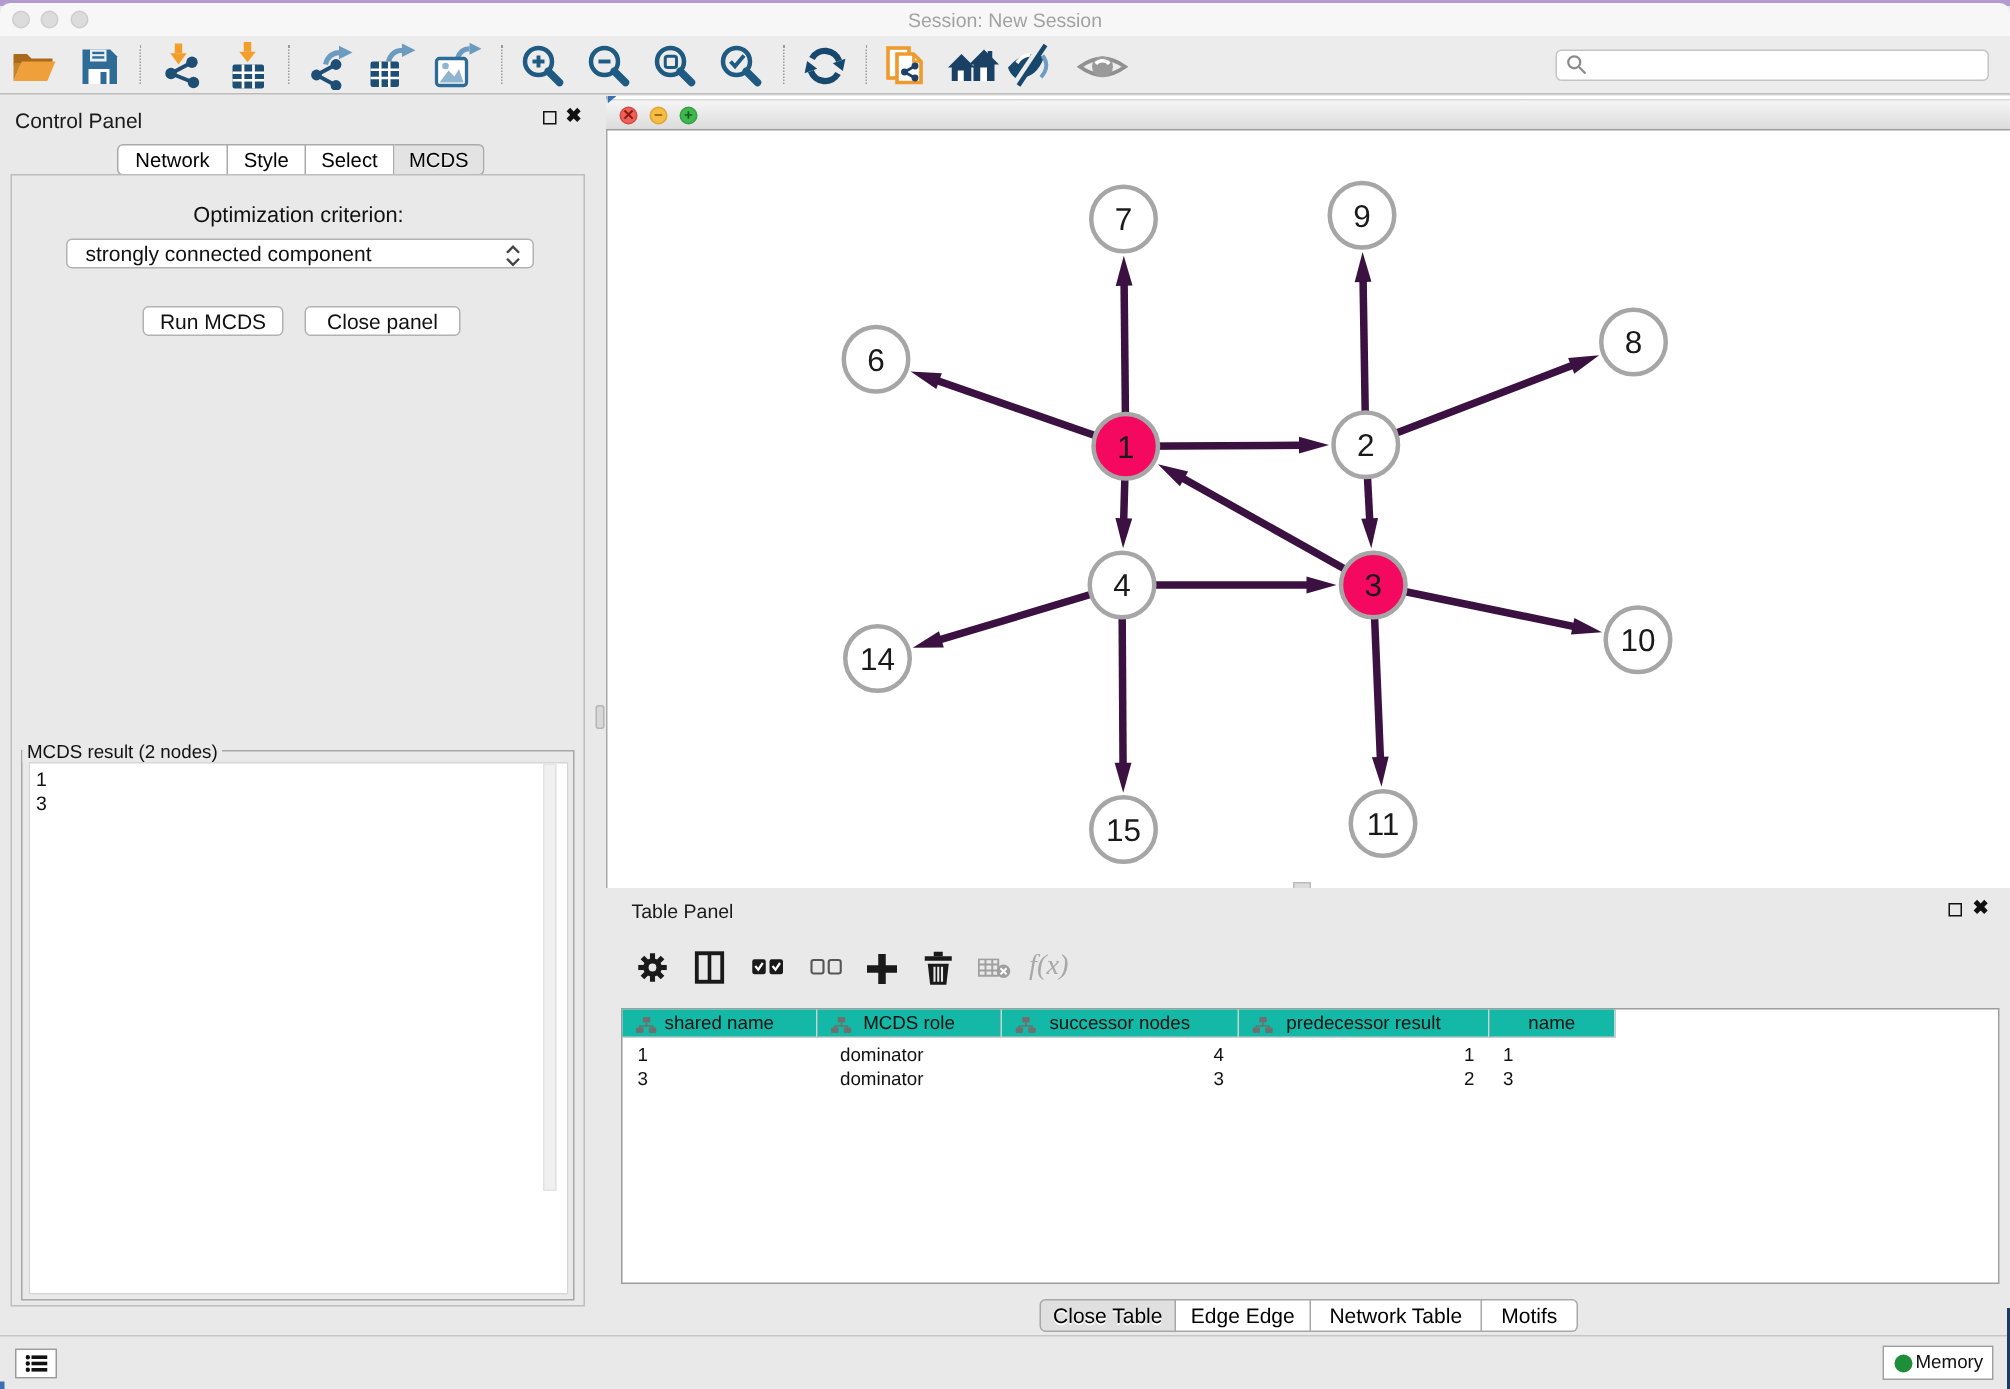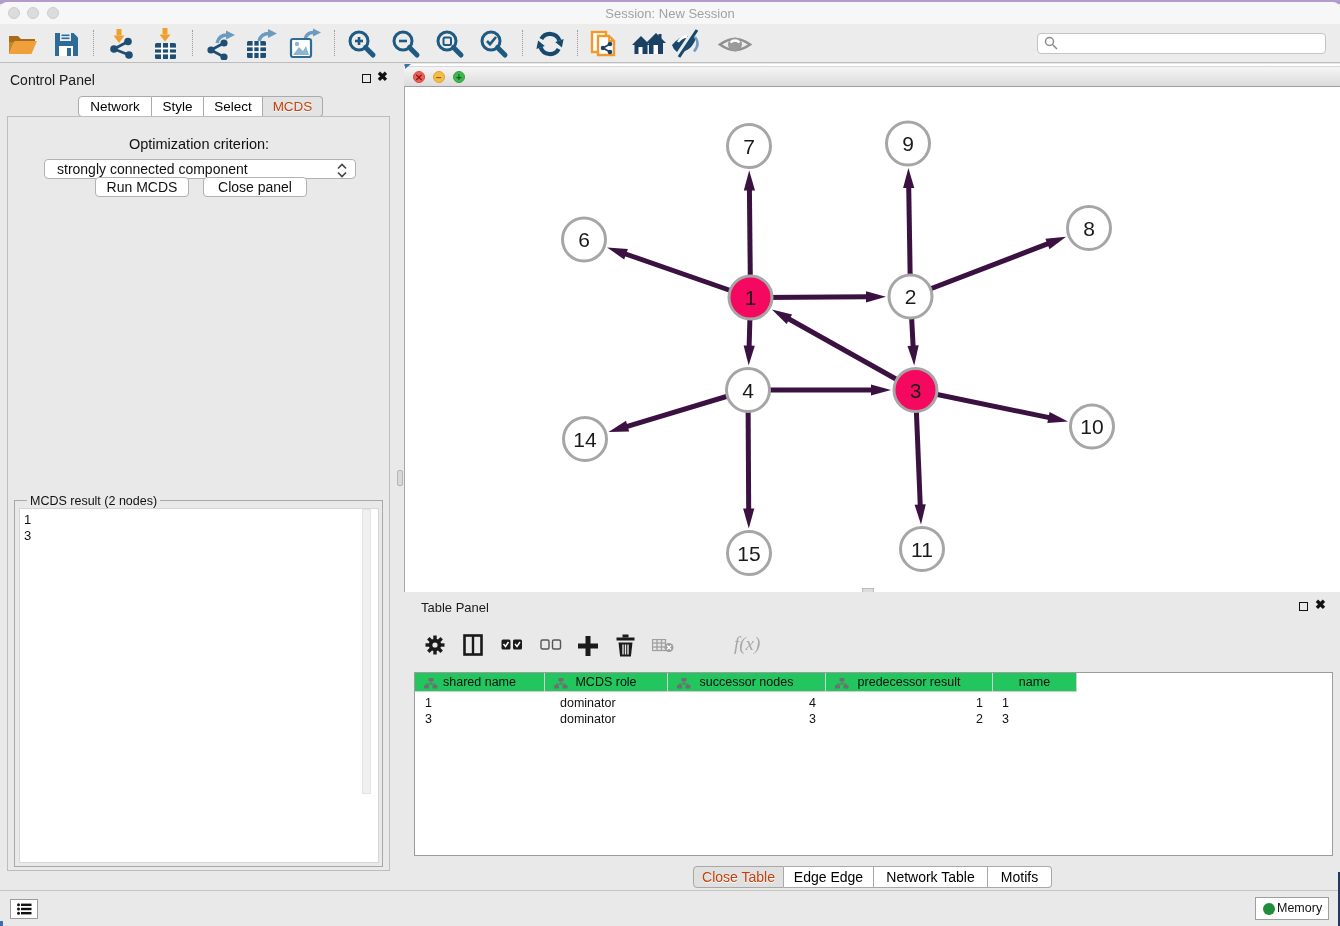--- a/index.html
+++ b/index.html
@@ -14,42 +14,42 @@
 .sep { top:30px; width:1px; height:26px; border-left:1px dotted #9a9a9a; }
 #search { left:1037px; top:33px; width:289px; height:21px; background:#fff; border:1px solid #c4c4c4; border-radius:4px; }
 
 #cp-title { left:10px; top:72px; font-size:14px; color:#1a1a1a; }
 .winbtn-sq { width:9px; height:9px; border:1.5px solid #111; }
 .winbtn-x { font-size:13px; font-weight:bold; color:#111; }
 .tab { top:96px; height:21px; background:#fff; border:1px solid #aaa; font-size:13.5px; color:#000; text-align:center; line-height:20px; }
 #cp-box { left:7px; top:116px; width:383px; height:755px; border:1px solid #bdbdbd; background:#e9e9e9; }
 #opt-label { left:0px; top:136px; width:398px; text-align:center; font-size:14.5px; color:#111; }
 #dropdown { left:44px; top:159px; width:312px; height:20px; background:#fff; border:1px solid #b2b2b2; border-radius:4px; font-size:14px; color:#111; line-height:19px; padding-left:12px; }
-.btn { top:177px; height:20px; background:#fff; border:1px solid #b2b2b2; border-radius:4px; font-size:14px; color:#111; text-align:center; line-height:19px; }
+.btn { top:204px; height:20px; background:#fff; border:1px solid #b2b2b2; border-radius:4px; font-size:14px; color:#111; text-align:center; line-height:19px; }
 #fieldset { left:14px; top:500px; width:369px; height:367px; border:1px solid #a8a8a8; }
-#fs-legend { left:27px; top:494px; background:#e9e9e9; padding:0 3px; font-size:12.5px; color:#111; }
+#fs-legend { left:15px; top:494px; background:#e9e9e9; padding:0 3px; font-size:12.5px; color:#111; }
 #fs-white { left:19px; top:508px; width:360px; height:355px; background:#fff; border:1px solid #d6d6d6; font-size:13px; color:#111; line-height:16px; padding:3px 0 0 4px; }
 #fs-scroll { left:362px; top:509px; width:9px; height:285px; background:#f0f0f0; border:1px solid #e3e3e3; }
 
 #net-border { left:404px; top:64px; width:936px; height:528px; background:#fff; border-left:1px solid #a9a9a9; }
 #net-title { left:404px; top:66px; width:936px; height:21px; background:linear-gradient(#f5f5f5,#dcdcdc); border-bottom:1px solid #9f9f9f; border-top:1px solid #d8d8d8; }
 .mac { width:12px; height:12px; border-radius:50%; top:4px; text-align:center; line-height:12px; font-size:10px; font-weight:bold; }
 #net-name { width:100%; text-align:center; top:4px; font-size:13px; color:#111; }
 
 #tp { left:405px; top:592px; width:935px; height:299px; background:#e9e9e9; }
 #tp-title { left:421px; top:600px; font-size:13px; color:#1a1a1a; }
 #tbl { left:414px; top:672px; width:919px; height:184px; background:#fff; border:1px solid #9d9d9d; }
-.th { top:673px; height:19px; background:#22c55e; border-right:1px solid #cfcfcf; border-bottom:1px solid #cfcfcf; font-size:12.5px; color:#111; text-align:center; line-height:19px; }
+.th { top:673px; height:19px; background:#14b8a6; border-right:1px solid #cfcfcf; border-bottom:1px solid #cfcfcf; font-size:12.5px; color:#111; text-align:center; line-height:19px; }
 .td { font-size:12.5px; color:#111; height:16px; line-height:16px; }
 .btab { top:866px; height:22px; background:#fff; border:1px solid #a8a8a8; font-size:14px; color:#000; text-align:center; line-height:21px; }
 
 #statusline { left:0; top:890px; width:1340px; height:1px; background:#c6c6c6; }
 #listbtn { left:10px; top:899px; width:28px; height:20px; background:#fff; border:1px solid #9b9b9b; }
 #membtn { left:1255px; top:897px; width:74px; height:23px; background:#fff; border:1px solid #9f9f9f; font-size:12.5px; color:#111; line-height:21px; text-align:left; padding-left:21px; }
-.emboss { color:#c2410c; text-shadow:0 1px 0 #fff;text-align:center; }
+.emboss { color:#000000; text-shadow:0 1px 0 #fff;text-align:center; }
 </style></head>
 <body>
 <div id="app">
 <div class="abs" id="purple"></div>
 <div class="abs" id="titlebar"></div>
 <div class="abs tl" style="left:8px;"></div>
 <div class="abs tl" style="left:27px;"></div>
 <div class="abs tl" style="left:47px;"></div>
 <div class="abs" id="title">Session: New Session</div>
 <div class="abs" id="toolbar"></div>
@@ -327,21 +327,21 @@
 </svg>
 <svg class="abs" style="left:652px;top:639px" width="22" height="13">
  <rect x="0.5" y="0.5" width="13" height="11" fill="none" stroke="#9f9f9f" stroke-width="1.3"></rect>
  <line x1="0.5" y1="4" x2="13.5" y2="4" stroke="#9f9f9f" stroke-width="1.3"></line>
  <line x1="0.5" y1="8" x2="13.5" y2="8" stroke="#9f9f9f" stroke-width="1.3"></line>
  <line x1="5" y1="0.5" x2="5" y2="11.5" stroke="#9f9f9f" stroke-width="1.3"></line>
  <line x1="9.5" y1="0.5" x2="9.5" y2="11.5" stroke="#9f9f9f" stroke-width="1.3"></line>
  <circle cx="17" cy="8.5" r="4.5" fill="#9f9f9f"></circle>
  <path d="M15,6.5 l4,4 M19,6.5 l-4,4" stroke="#fff" stroke-width="1.3"></path>
 </svg>
-<div class="abs" style="left:686px;top:633px;font-family:'Liberation Serif',serif;font-style:italic;font-size:19px;color:#a8a8a8;margin-left:48px;">f(x)</div>
+<div class="abs" style="left:686px;top:633px;font-family:'Liberation Serif',serif;font-style:italic;font-size:19px;color:#a8a8a8;">f(x)</div>
 
 <div class="abs" id="tbl"></div>
 <div class="abs th" style="left:415px;width:130px;">shared name</div>
 <div class="abs th" style="left:545px;width:123px;">MCDS role</div>
 <div class="abs th" style="left:668px;width:158px;">successor nodes</div>
 <div class="abs th" style="left:826px;width:167px;">predecessor result</div>
 <div class="abs th" style="left:993px;width:84px;">name</div>
 <svg class="abs" style="left:424px;top:678px" width="14" height="11">
  <g fill="#6f6f6f">
         <rect x="4.5" y="0" width="5" height="3.6" rx="0.8"></rect>

